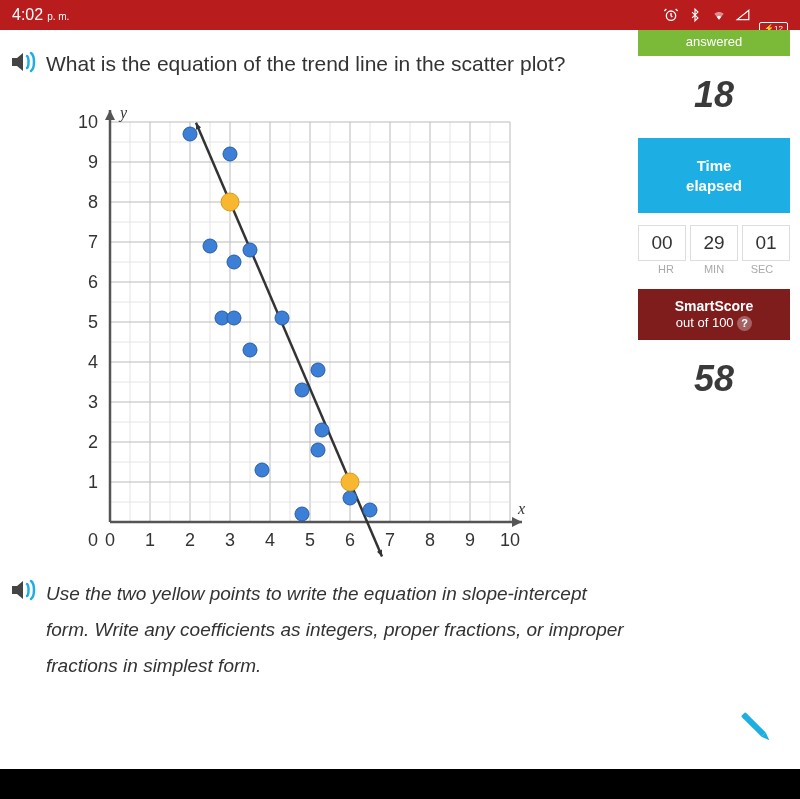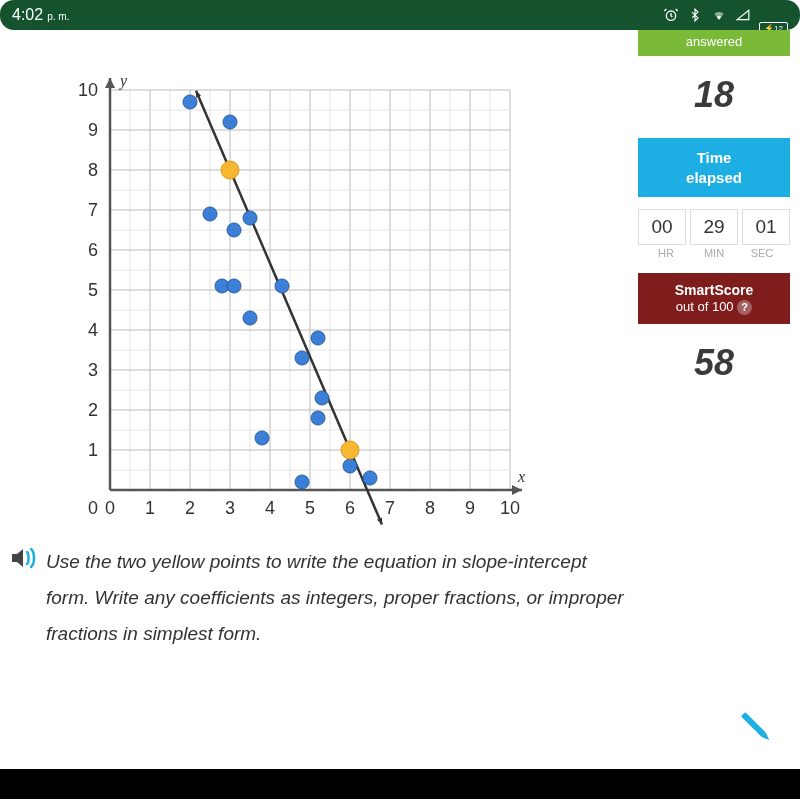--- a/index.html
+++ b/index.html
@@ -1,19 +1,19 @@
 <!DOCTYPE html>
 <html><head>
 <meta charset="utf-8">
 <style>
 * { margin: 0; padding: 0; box-sizing: border-box; }
 body { font-family: 'Helvetica Neue', Arial, sans-serif; background: #fff; width: 800px; height: 799px; overflow: hidden; }
 
 
-.status-bar { background: #14532d; color: #fff; height: 30px; display: flex; align-items: center; justify-content: space-between; padding: 0 12px; font-size: 14px; border-radius: 14px; }
+.status-bar { background: #b91c1c; color: #fff; height: 30px; display: flex; align-items: center; justify-content: space-between; padding: 0 12px; font-size: 14px; }
 .status-left { display: flex; align-items: baseline; gap: 4px; }
 .status-time { font-weight: 500; font-size: 16px; }
 .status-ampm { font-size: 10px; }
 .status-right { display: flex; align-items: center; gap: 8px; }
 .status-icon { width: 16px; height: 16px; display: inline-flex; align-items: center; justify-content: center; }
 .battery-badge { border: 1px solid #fff; font-size: 8px; padding: 1px 4px; border-radius: 2px; margin-top: 27px; }
 
 
 .main { display: flex; padding: 0; height: calc(100% - 60px); }
 .content { flex: 1; padding: 18px 10px 0 10px; color: #333; }
@@ -25,21 +25,21 @@
 .question-text { font-size: 21px; color: #333; line-height: 1.5; }
 .instruction-text { font-size: 19px; font-style: italic; color: #333; line-height: 1.9; }
 
 
 .chart-container { margin: 22px 0 20px 60px; position: relative; width: 460px; height: 460px; }
 .chart-svg { width: 100%; height: 100%; }
 
 
 .answered-badge { background: #7bb939; color: #fff; text-align: center; font-size: 13px; padding: 4px 0 7px 0; font-weight: 500; }
 .big-number { font-size: 36px; font-weight: 700; color: #3a3a3a; text-align: center; padding: 18px 0 22px 0; font-style: italic; }
-.time-elapsed-badge { background: #1daee4; color: #fff; text-align: center; font-size: 15px; padding: 10px 0; font-weight: 600; line-height: 1.3; }
+.time-elapsed-badge { background: #1daee4; color: #fff; text-align: center; font-size: 15px; padding: 18px 0; font-weight: 600; line-height: 1.3; }
 .time-boxes { display: flex; gap: 4px; justify-content: center; margin: 12px 0 2px 0; }
 .time-box { border: 1px solid #ddd; width: 64px; text-align: center; font-size: 19px; padding: 6px 0; color: #333; }
 .time-labels { display: flex; gap: 4px; justify-content: center; margin-bottom: 14px; }
 .time-label { width: 44px; text-align: center; font-size: 11px; color: #aaa; }
 .smartscore-badge { background: #7f1d1d; color: #fff; text-align: center; padding: 8px 8px; font-size: 14px; font-weight: 600; line-height: 1.3; }
 .smartscore-sub { font-weight: 400; font-size: 13px; }
 .help-circle { display: inline-block; background: rgba(255,255,255,0.3); width: 15px; height: 15px; border-radius: 50%; font-size: 11px; line-height: 15px; vertical-align: middle; font-weight: 700; }
 .pencil-fab { position: absolute; right: 18px; bottom: 42px; }
 
 
@@ -79,20 +79,30 @@
       <svg width="16" height="14" viewBox="0 0 24 24" fill="none" stroke="#fff" stroke-width="2">
           <path d="M2 20L22 20 22 4z" fill="none"></path>
         </svg>
     </span>
     <span class="battery-badge">⚡<span>12</span></span>
   </div>
 </div>
 
 <div class="main">
   <div class="content">
+    <div class="question-row">
+      <span class="speaker-icon">
+        <svg width="28" height="24" viewBox="0 0 28 24">
+            <path d="M2 8v8h5l6 5V3L7 8H2z" fill="#444"></path>
+            <path d="M17 6c2 1.5 2 10.5 0 12" stroke="#1daee4" stroke-width="2.5" fill="none" stroke-linecap="round"></path>
+            <path d="M21 3c4 3 4 15 0 18" stroke="#1daee4" stroke-width="2.5" fill="none" stroke-linecap="round"></path>
+          </svg>
+      </span>
+      <div class="question-text">What is the equation of the trend line in the scatter plot?</div>
+    </div>
 
     <div class="chart-container">
       <svg class="chart-svg" viewBox="0 0 460 460" id="chart-svg">
           <line x1="40" y1="420" x2="40" y2="20" stroke="#bbb" stroke-width="1"></line>
           <line x1="60" y1="420" x2="60" y2="20" stroke="#e4e4e4" stroke-width="1"></line>
           <line x1="80" y1="420" x2="80" y2="20" stroke="#bbb" stroke-width="1"></line>
           <line x1="100" y1="420" x2="100" y2="20" stroke="#e4e4e4" stroke-width="1"></line>
           <line x1="120" y1="420" x2="120" y2="20" stroke="#bbb" stroke-width="1"></line>
           <line x1="140" y1="420" x2="140" y2="20" stroke="#e4e4e4" stroke-width="1"></line>
           <line x1="160" y1="420" x2="160" y2="20" stroke="#bbb" stroke-width="1"></line>

